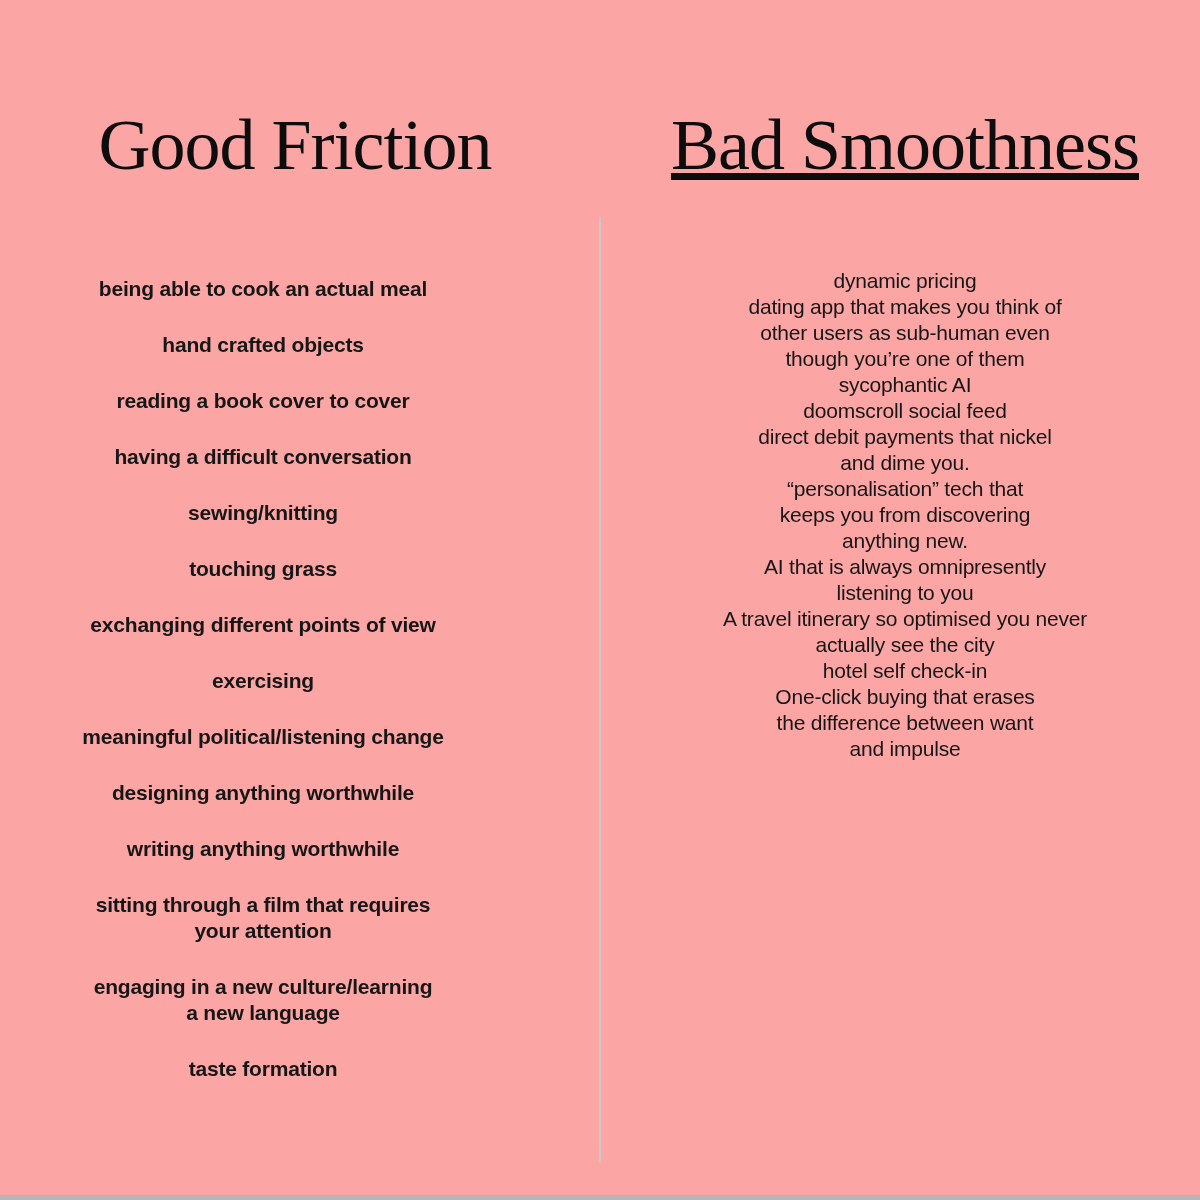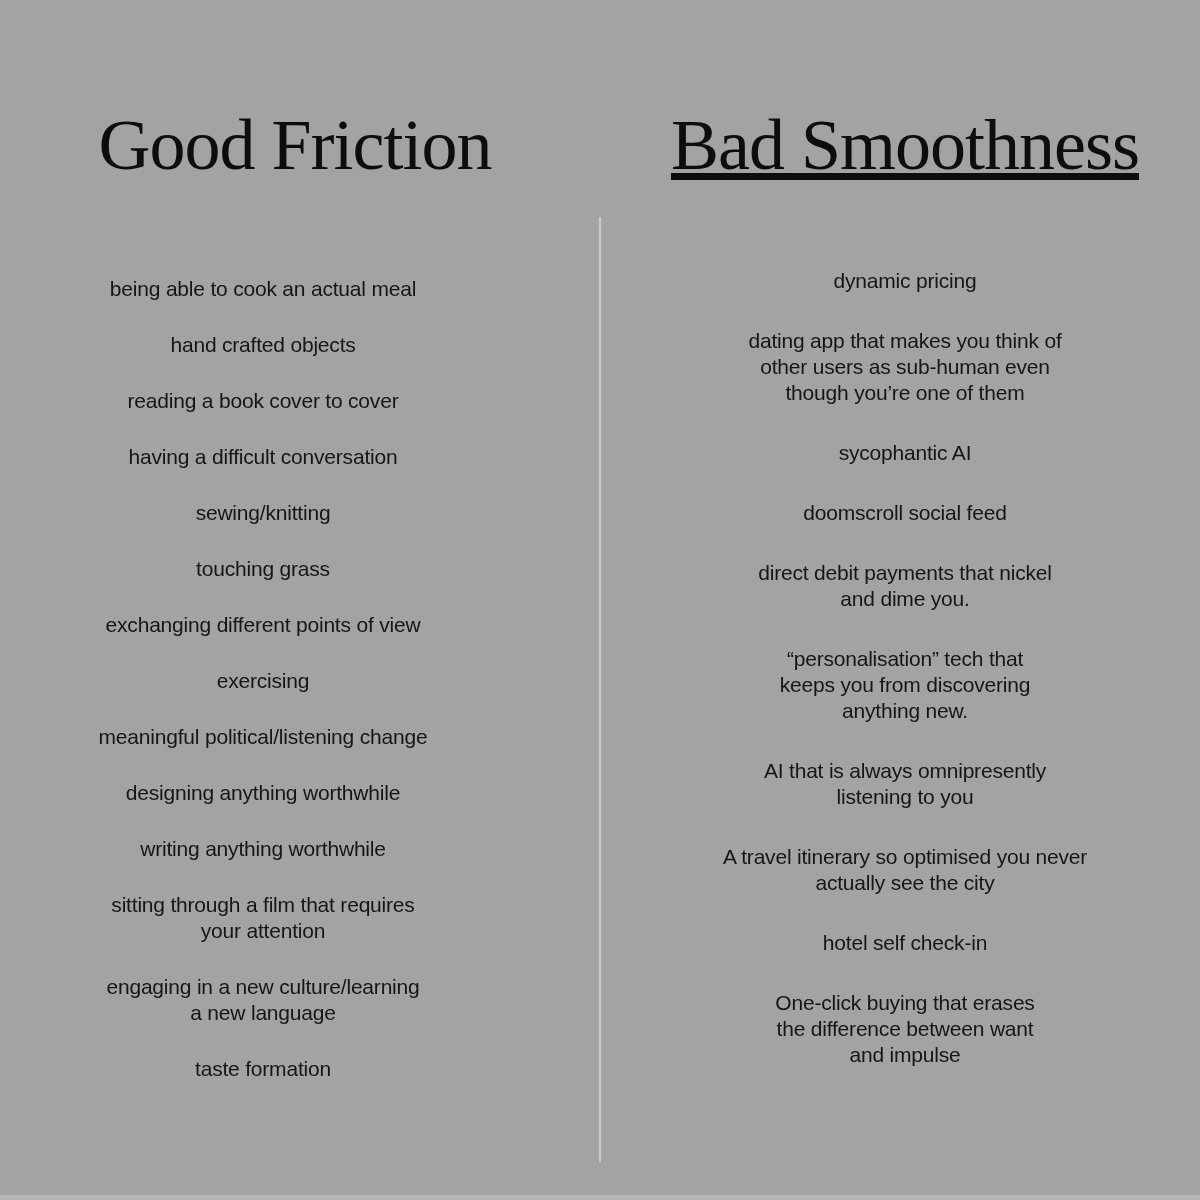--- a/index.html
+++ b/index.html
@@ -4,21 +4,21 @@
 <style>
   html, body {
     margin: 0;
     padding: 0;
     background: #ffffff;
   }
   .canvas {
     position: relative;
     width: 1200px;
     height: 1200px;
-    background: #a3a3a3;
+    background: #fca5a5;
     overflow: hidden;
     font-family: "Liberation Sans", sans-serif;
     color: #111111;
   }
   .title {
     position: absolute;
     top: 60px;
     font-family: "Liberation Serif", serif;
     font-size: 72px;
     line-height: 1.05;
@@ -49,26 +49,26 @@
     letter-spacing: -0.2px;
     text-align: center;
     white-space: pre-line;
     color: #161616;
   }
   .col.left {
     left: 23px;
     top: 276px;
     width: 480px;
     gap: 30px;
+    font-weight: bold;
   }
   .col.right {
     left: 660px;
     top: 268px;
     width: 490px;
-    gap: 34px;
   }
   .footer-bar {
     position: absolute;
     left: 0;
     bottom: 0;
     width: 1200px;
     height: 5px;
     background: #b5b5b8;
   }
 </style>

